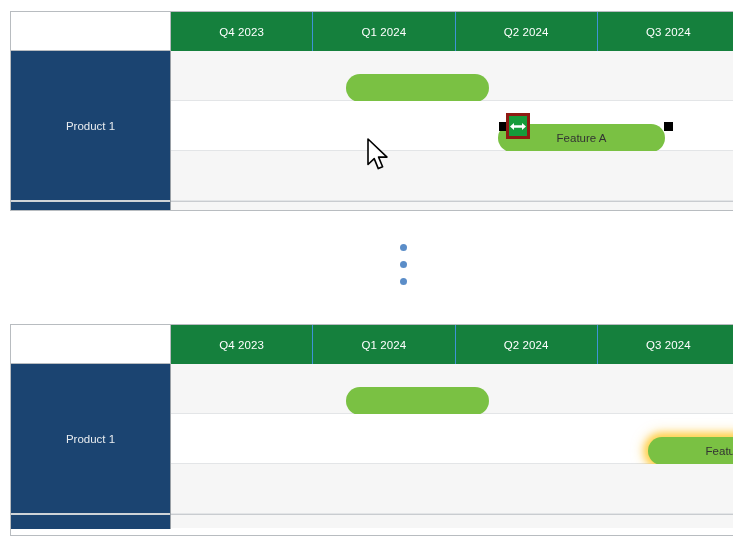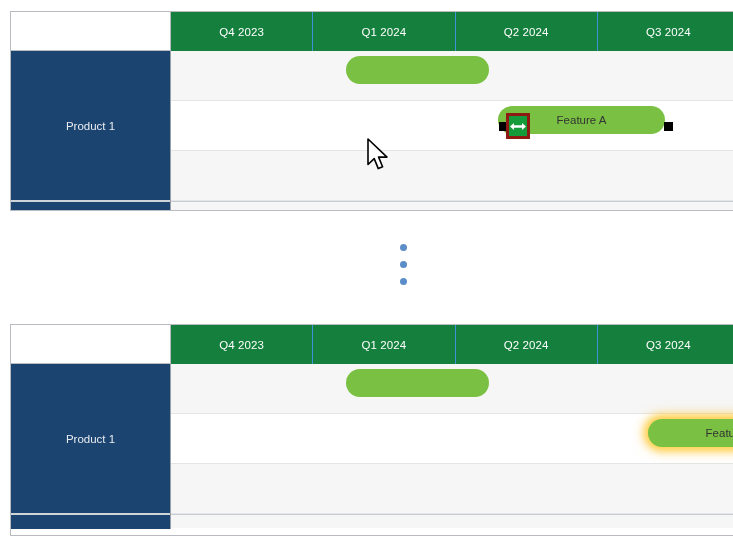--- a/index.html
+++ b/index.html
@@ -103,21 +103,21 @@
     height: 14px;
     background: #f6f6f6;
     border-bottom: none;
     border-top: 1px solid #c9ccd0;
   }
 
   
   .bar {
     position: absolute;
     height: 28px;
-    top: 5px;
+    top: 23px;
     background: #7ac143;
     border-radius: 14px;
     display: flex;
     align-items: center;
     justify-content: center;
     color: #333333;
     font-size: 11.5px;
     white-space: nowrap;
     box-sizing: border-box;
   }

